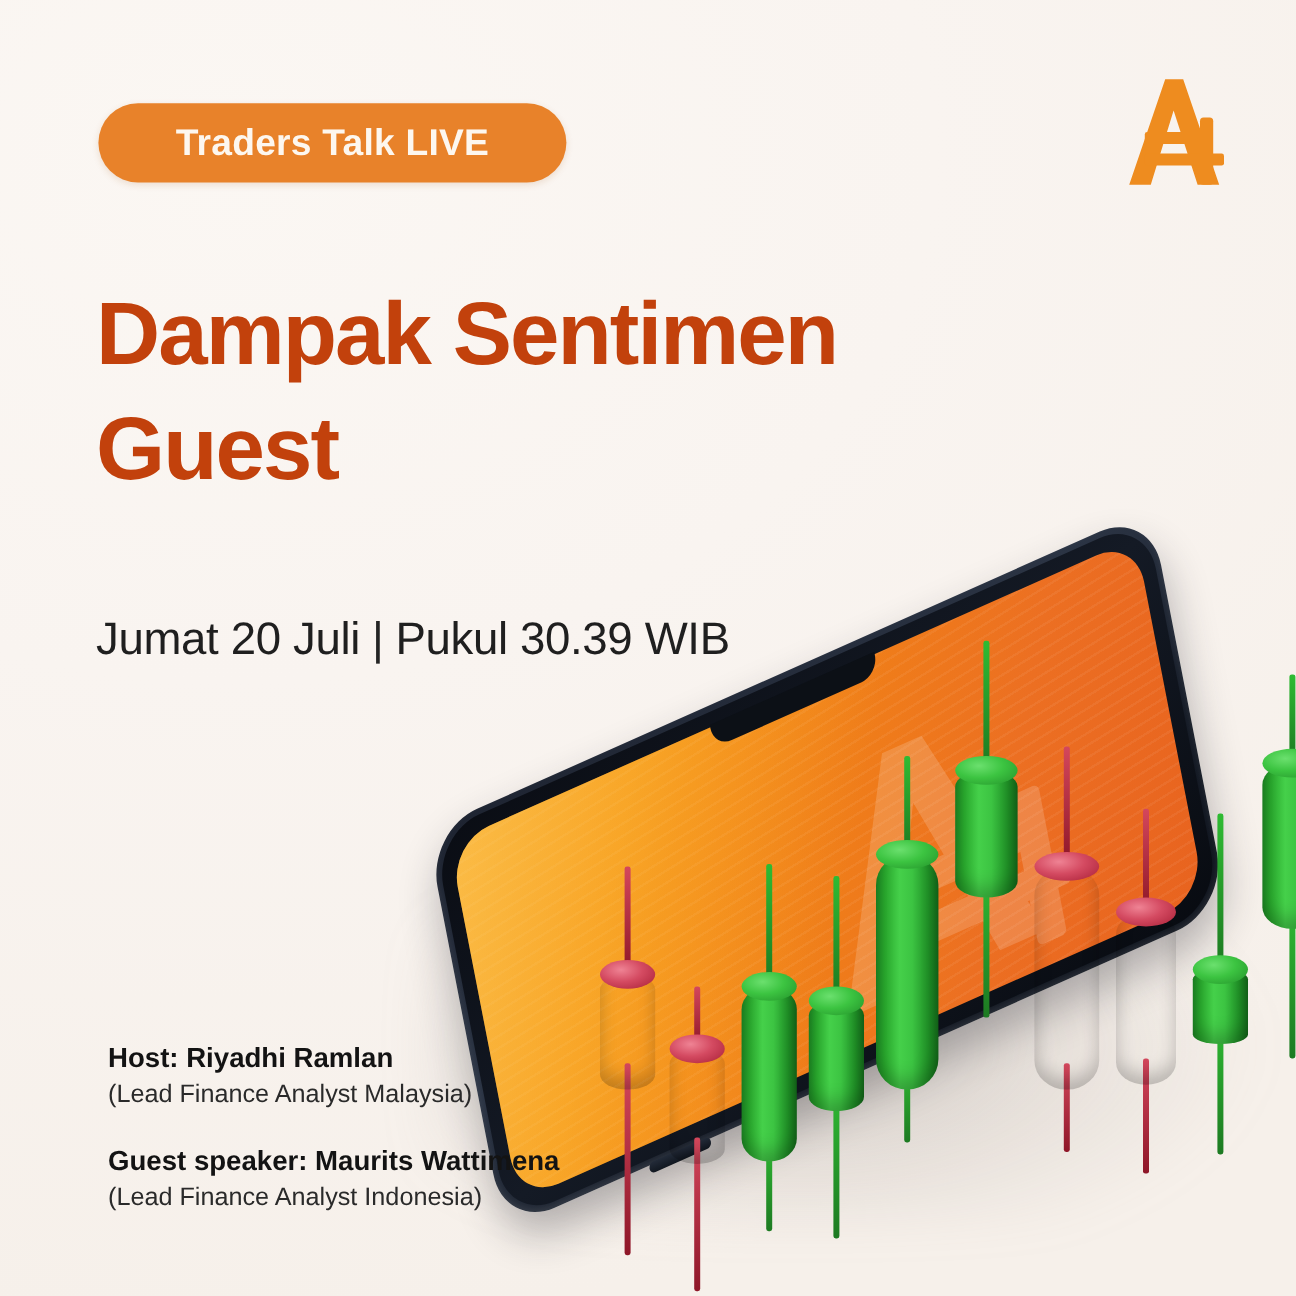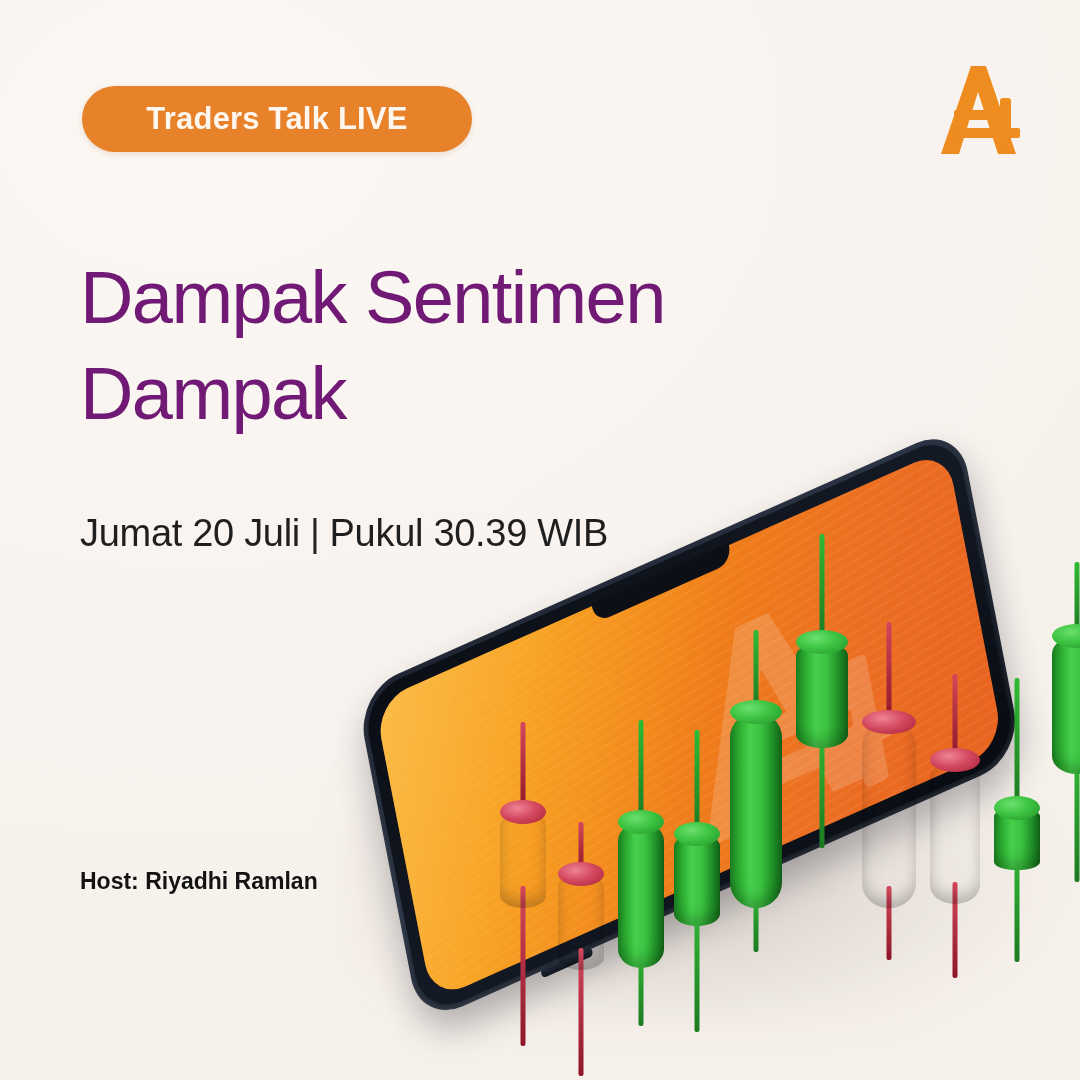--- a/index.html
+++ b/index.html
@@ -53,25 +53,25 @@
     right: 48px;
     top: 62px;
     width: 94px;
     height: 96px;
   }
 
   
   .headline {
     position: absolute;
     left: 80px;
-    top: 200px;
+    top: 180px;
     width: 720px;
-    color: #701a75;
+    color: #c2410c;
     font-size: 74px;
-    font-weight: normal;
+    font-weight: bold;
     line-height: 1.30;
     letter-spacing: -1.6px;
   }
   .headline .ln { display: block; }
 
   
   .dateline {
     position: absolute;
     left: 80px;
     top: 512px;
@@ -84,21 +84,21 @@
   .dateline .sep {
     display: inline-block;
     margin: 0 10px;
     color: #242424;
     font-weight: 300;
   }
 
   
   .credits {
     position: absolute;
-    left: 80px;
+    left: 90px;
     top: 866px;
     z-index: 40;
   }
   .credit-block { margin-bottom: 26px; }
   .credit-block:last-child { margin-bottom: 0; }
   .credit-name {
     color: #131313;
     font-size: 23px;
     font-weight: bold;
     line-height: 1.35;
@@ -370,26 +370,31 @@
         <polygon points="33,4 48,4 78,92 60,92 40,30 21,92 3,92"></polygon>
         <rect x="16" y="48" width="54" height="10" rx="2"></rect>
         <rect x="16" y="66" width="66" height="10" rx="2"></rect>
         <rect x="62" y="36" width="11" height="56" rx="3"></rect>
       </g>
     </svg>
   </div>
 
   <h1 class="headline">
     <span class="ln">Dampak Sentimen</span>
-    <span class="ln">Dampak</span>
+    <span class="ln">Guest</span>
   </h1>
 
   <div class="dateline">
     <span>Jumat 20 Juli</span><span class="sep">|</span><span>Pukul 30.39 WIB</span>
   </div>
 
   <div class="credits">
     <div class="credit-block">
       <div class="credit-name">Host: Riyadhi Ramlan</div>
+      <div class="credit-role">(Lead Finance Analyst Malaysia)</div>
+    </div>
+    <div class="credit-block">
+      <div class="credit-name">Guest speaker: Maurits Wattimena</div>
+      <div class="credit-role">(Lead Finance Analyst Indonesia)</div>
     </div>
   </div>
 
 </div>
 
 </body></html>

